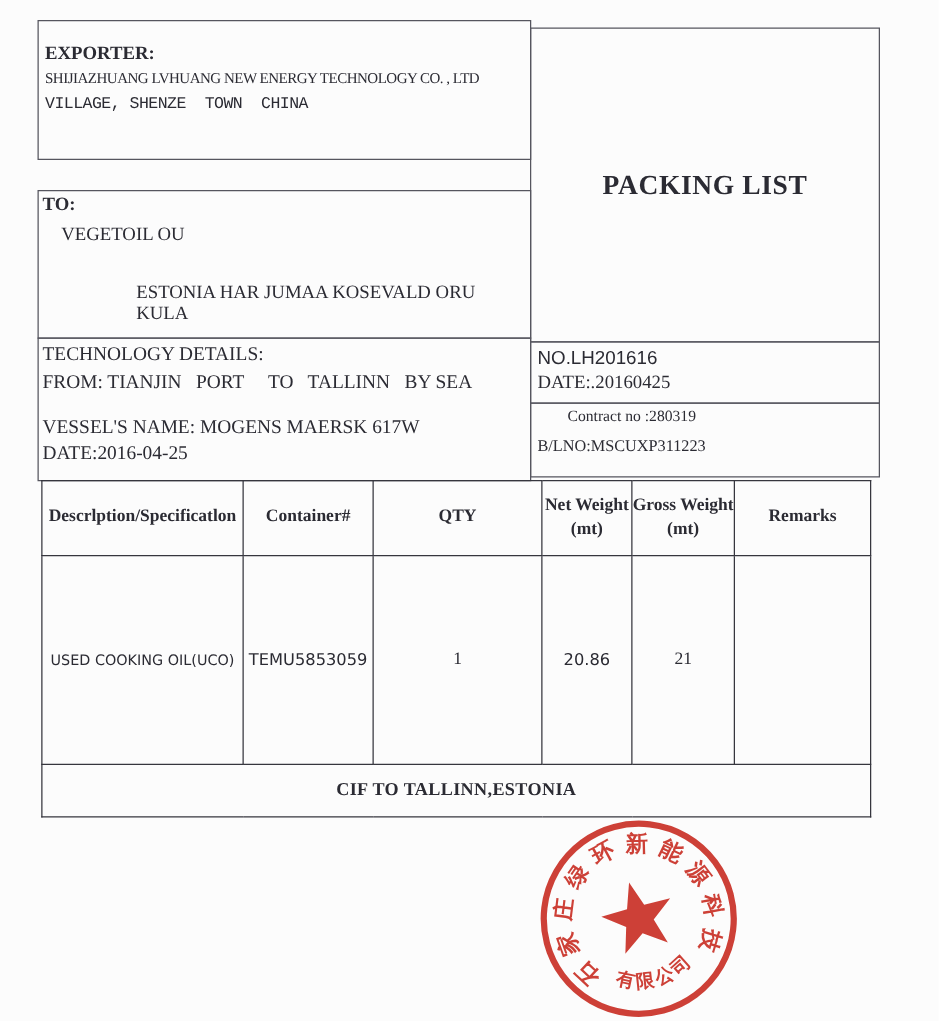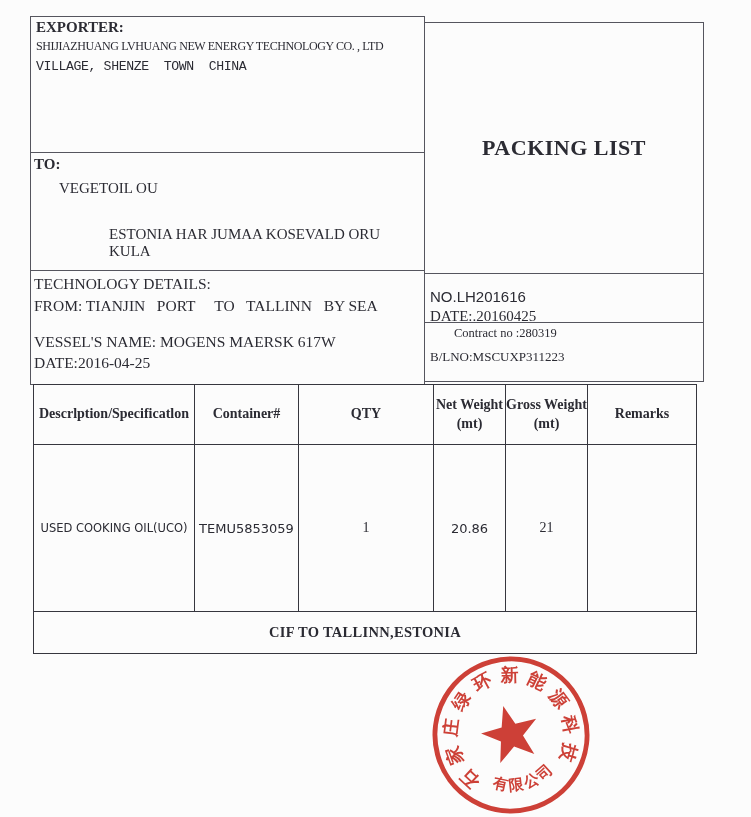--- a/index.html
+++ b/index.html
@@ -16,43 +16,43 @@
     font-family:"Liberation Serif",serif;
   }
   .box{position:absolute;border:1px solid var(--line);box-sizing:border-box;background:transparent;}
   .serif{font-family:"Liberation Serif",serif;}
   .mono{font-family:"Liberation Mono",monospace;letter-spacing:-0.4px;}
   .sans{font-family:"Liberation Sans",sans-serif;}
   .dsans{font-family:"DejaVu Sans",sans-serif;}
   .pre{white-space:pre;}
 
   
-  .exporter-box{left:30px;top:16px;width:395px;height:137px;padding:2px 5px;}
+  .exporter-box{left:30px;top:16px;width:395px;height:112px;padding:18px 5px;}
   .exporter-label{font-size:15px;font-weight:bold;}
   .exporter-company{font-size:12px;margin-top:3px;font-family:Liberation Serif, serif;}
   .exporter-addr1{font-size:13.2px;margin-top:26px;}
   .exporter-addr2{font-size:13.2px;margin-top:5px;}
 
   
   .to-box{left:30px;top:152px;width:395px;height:119px;padding:3px 3px;}
   .to-label{font-size:15px;font-weight:bold;}
-  .to-name{font-size:15px;margin:7px 0 0 25px;}
+  .to-name{font-size:15px;margin:7px 0 0 15px;}
   .to-addr{font-size:15px;margin:29px 0 0 75px;}
 
   
   .transport-box{left:30px;top:270px;width:395px;height:115px;padding:4px 3px;}
   .transport-label{font-size:15.5px;}
   .transport-route{font-size:15.5px;margin-top:4px;}
   .transport-vessel{font-size:15.5px;margin-top:18px;}
   .transport-date{font-size:15.5px;margin-top:3px;}
 
   
   .packing-box{left:424px;top:22px;width:280px;height:252px;display:flex;align-items:center;justify-content:center;}
   .packing-title{font-size:22px;font-weight:bold;letter-spacing:0.5px;}
-  .no-box{left:424px;top:273px;width:280px;height:50px;padding:14px 5px;}
+  .no-box{left:424px;top:273px;width:280px;height:50px;padding:4px 5px;}
   .ref-no{font-size:15px;}
   .ref-date{font-size:15px;margin-top:3px;}
   .contract-box{left:424px;top:322px;width:280px;height:60px;padding:3px 5px;}
   .ref-contract{font-size:12.5px;margin-left:24px;}
   .ref-bl{font-size:13px;margin-top:8px;}
 
   
   table.main{
     position:absolute;left:33px;top:384px;width:663px;
     border-collapse:collapse;table-layout:fixed;

